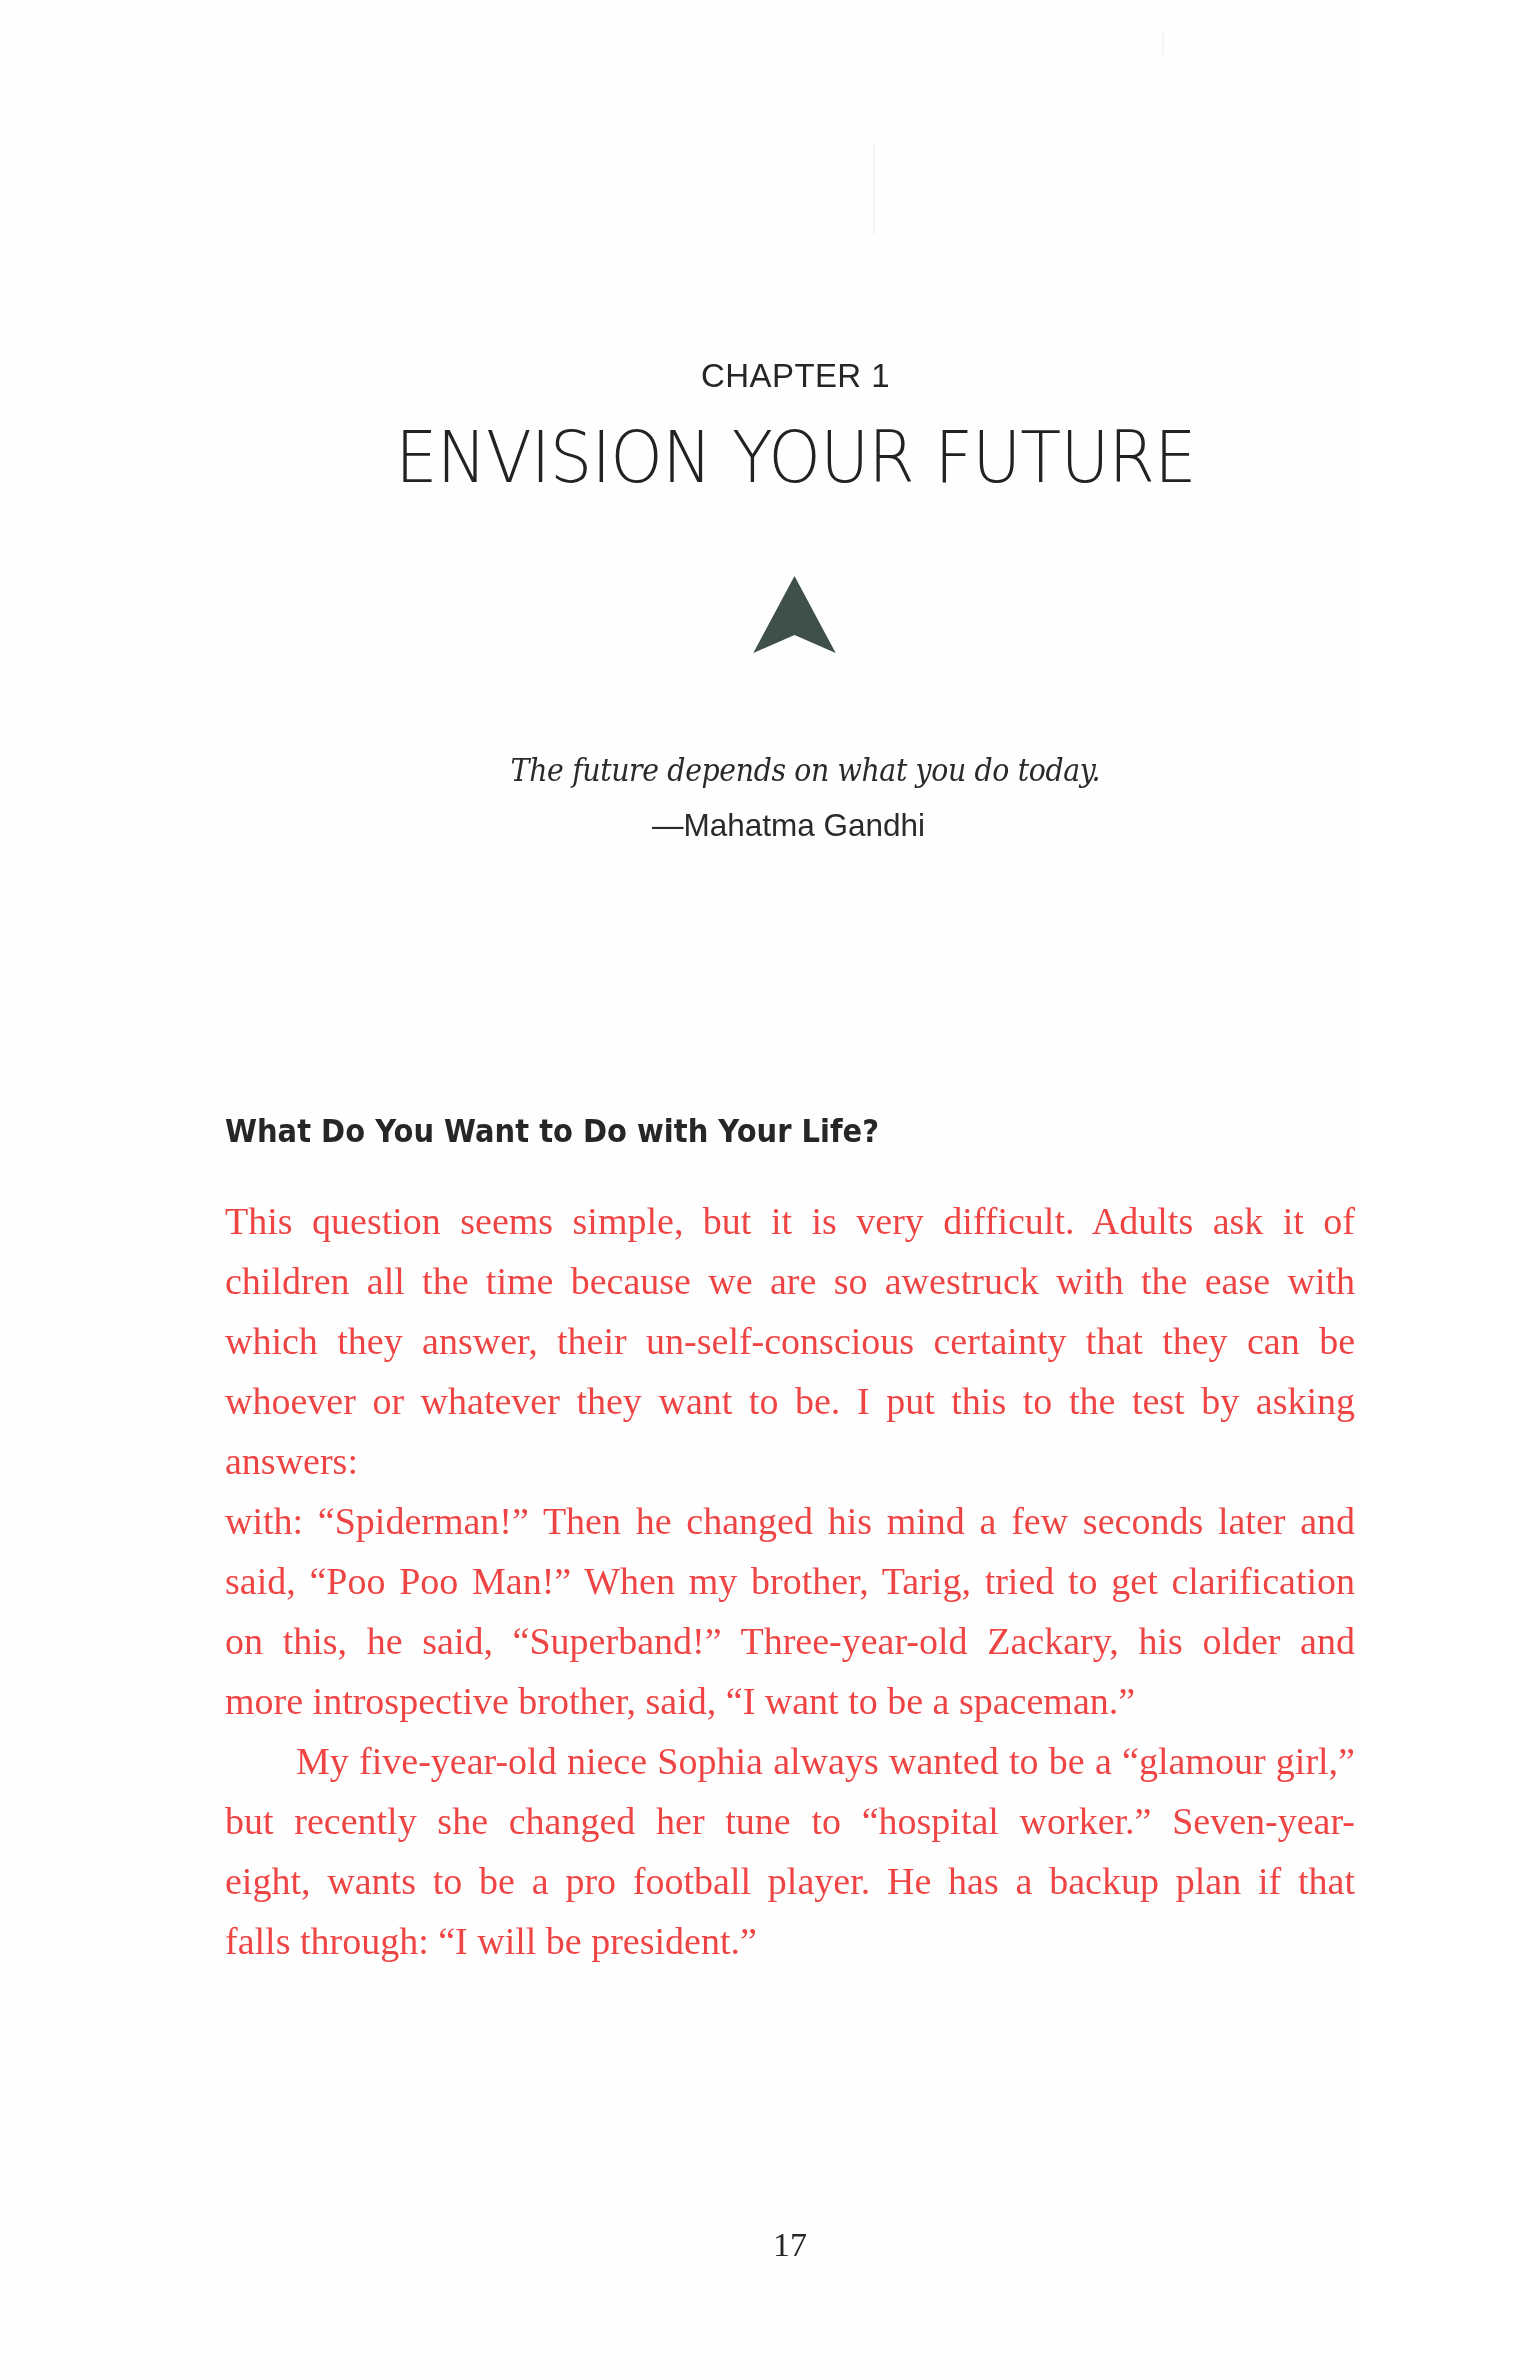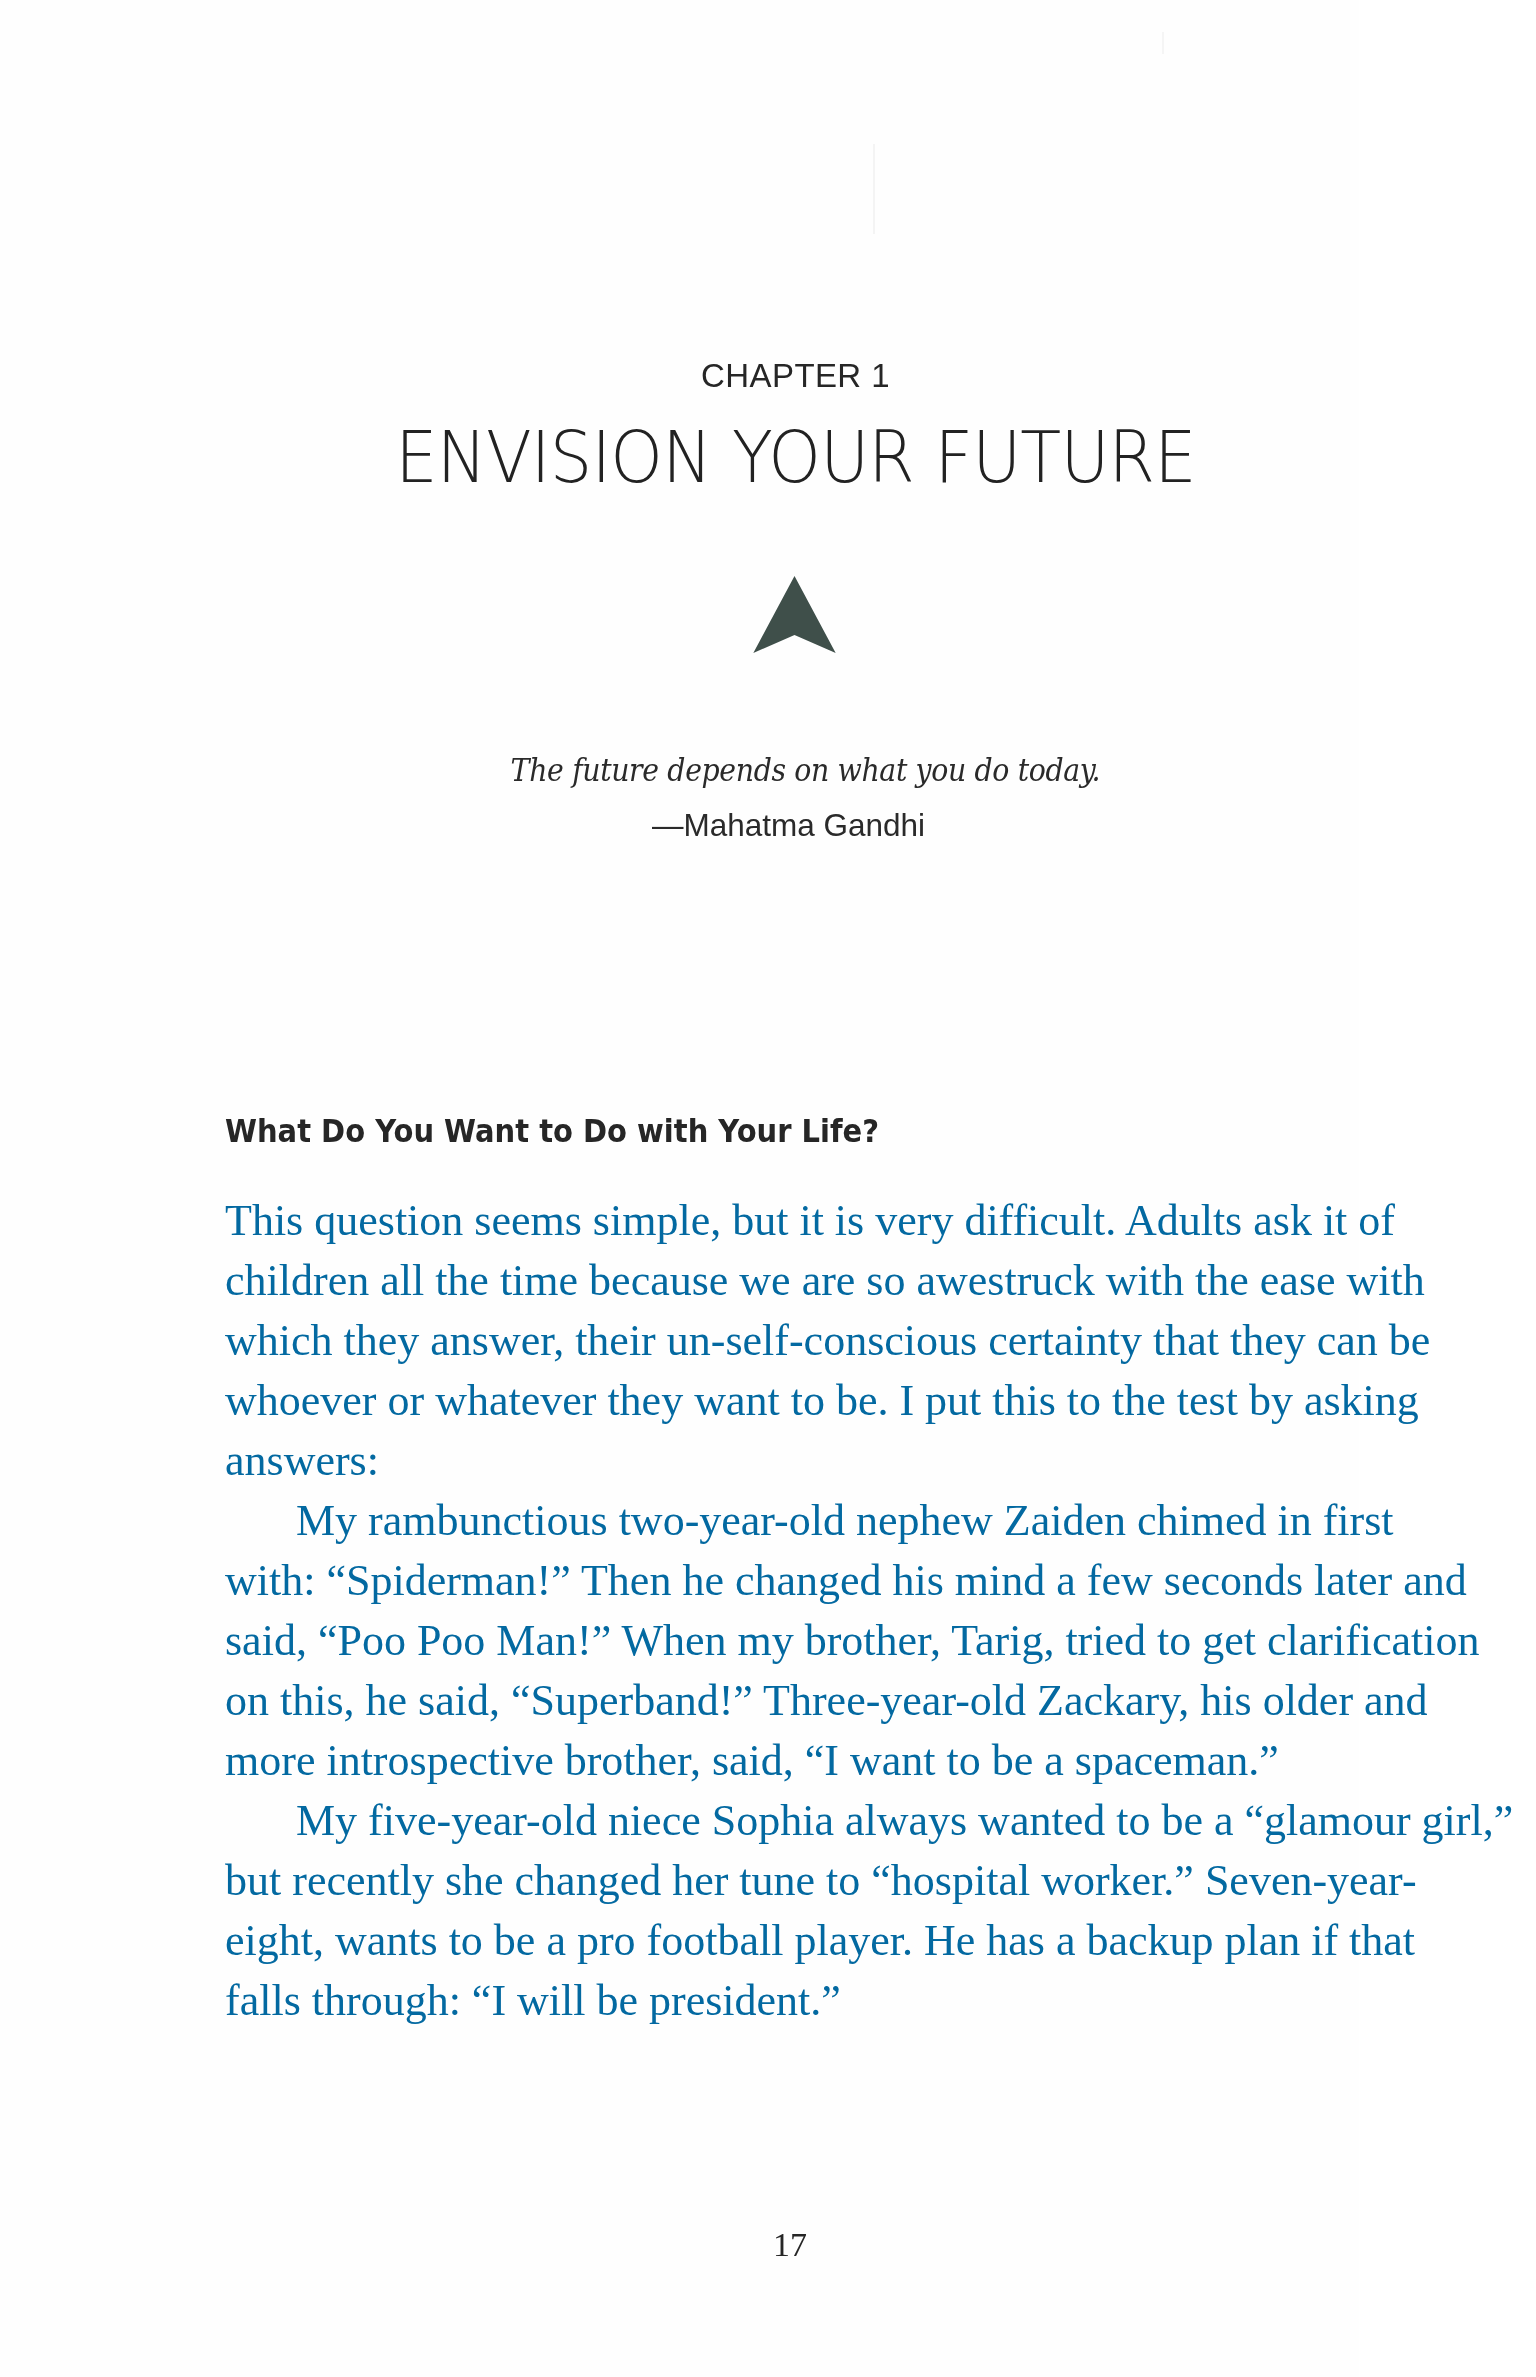--- a/index.html
+++ b/index.html
@@ -100,23 +100,23 @@
       transform: scaleX(0.92);
       transform-origin: 0 0;
       white-space: nowrap;
     }
     .body-text {
       position: absolute;
       left: 225px;
       top: 1191px;
       width: 1130px;
       font-family: "Liberation Serif", serif;
-      font-size: 44px;
+      font-size: 38px;
       line-height: 60px;
-      color: #0369a1;
+      color: #ef4444;
     }
     .body-text .line {
       display: block;
       white-space: nowrap;
       text-align: justify;
       text-align-last: justify;
       height: 60px;
     }
     .body-text .line.last {
       text-align-last: left;
@@ -158,21 +158,20 @@
   <div class="section-heading">What Do You Want to Do with Your Life?</div>
 
   <div class="body-text">
 
     <span class="line">This question seems simple, but it is very difficult. Adults ask it of</span>
     <span class="line">children all the time because we are so awestruck with the ease with</span>
     <span class="line">which they answer, their un-self-conscious certainty that they can be</span>
     <span class="line">whoever or whatever they want to be. I put this to the test by asking</span>
     <span class="line last">answers:</span>
 
-    <span class="line indent">My rambunctious two-year-old nephew Zaiden chimed in first</span>
     <span class="line">with: “Spiderman!” Then he changed his mind a few seconds later and</span>
     <span class="line">said, “Poo Poo Man!” When my brother, Tarig, tried to get clarification</span>
     <span class="line">on this, he said, “Superband!” Three-year-old Zackary, his older and</span>
     <span class="line last">more introspective brother, said, “I want to be a spaceman.”</span>
 
     <span class="line indent">My five-year-old niece Sophia always wanted to be a “glamour girl,”</span>
     <span class="line">but recently she changed her tune to “hospital worker.” Seven-year-</span>
     <span class="line">eight, wants to be a pro football player. He has a backup plan if that</span>
     <span class="line last">falls through: “I will be president.”</span>
   </div>

